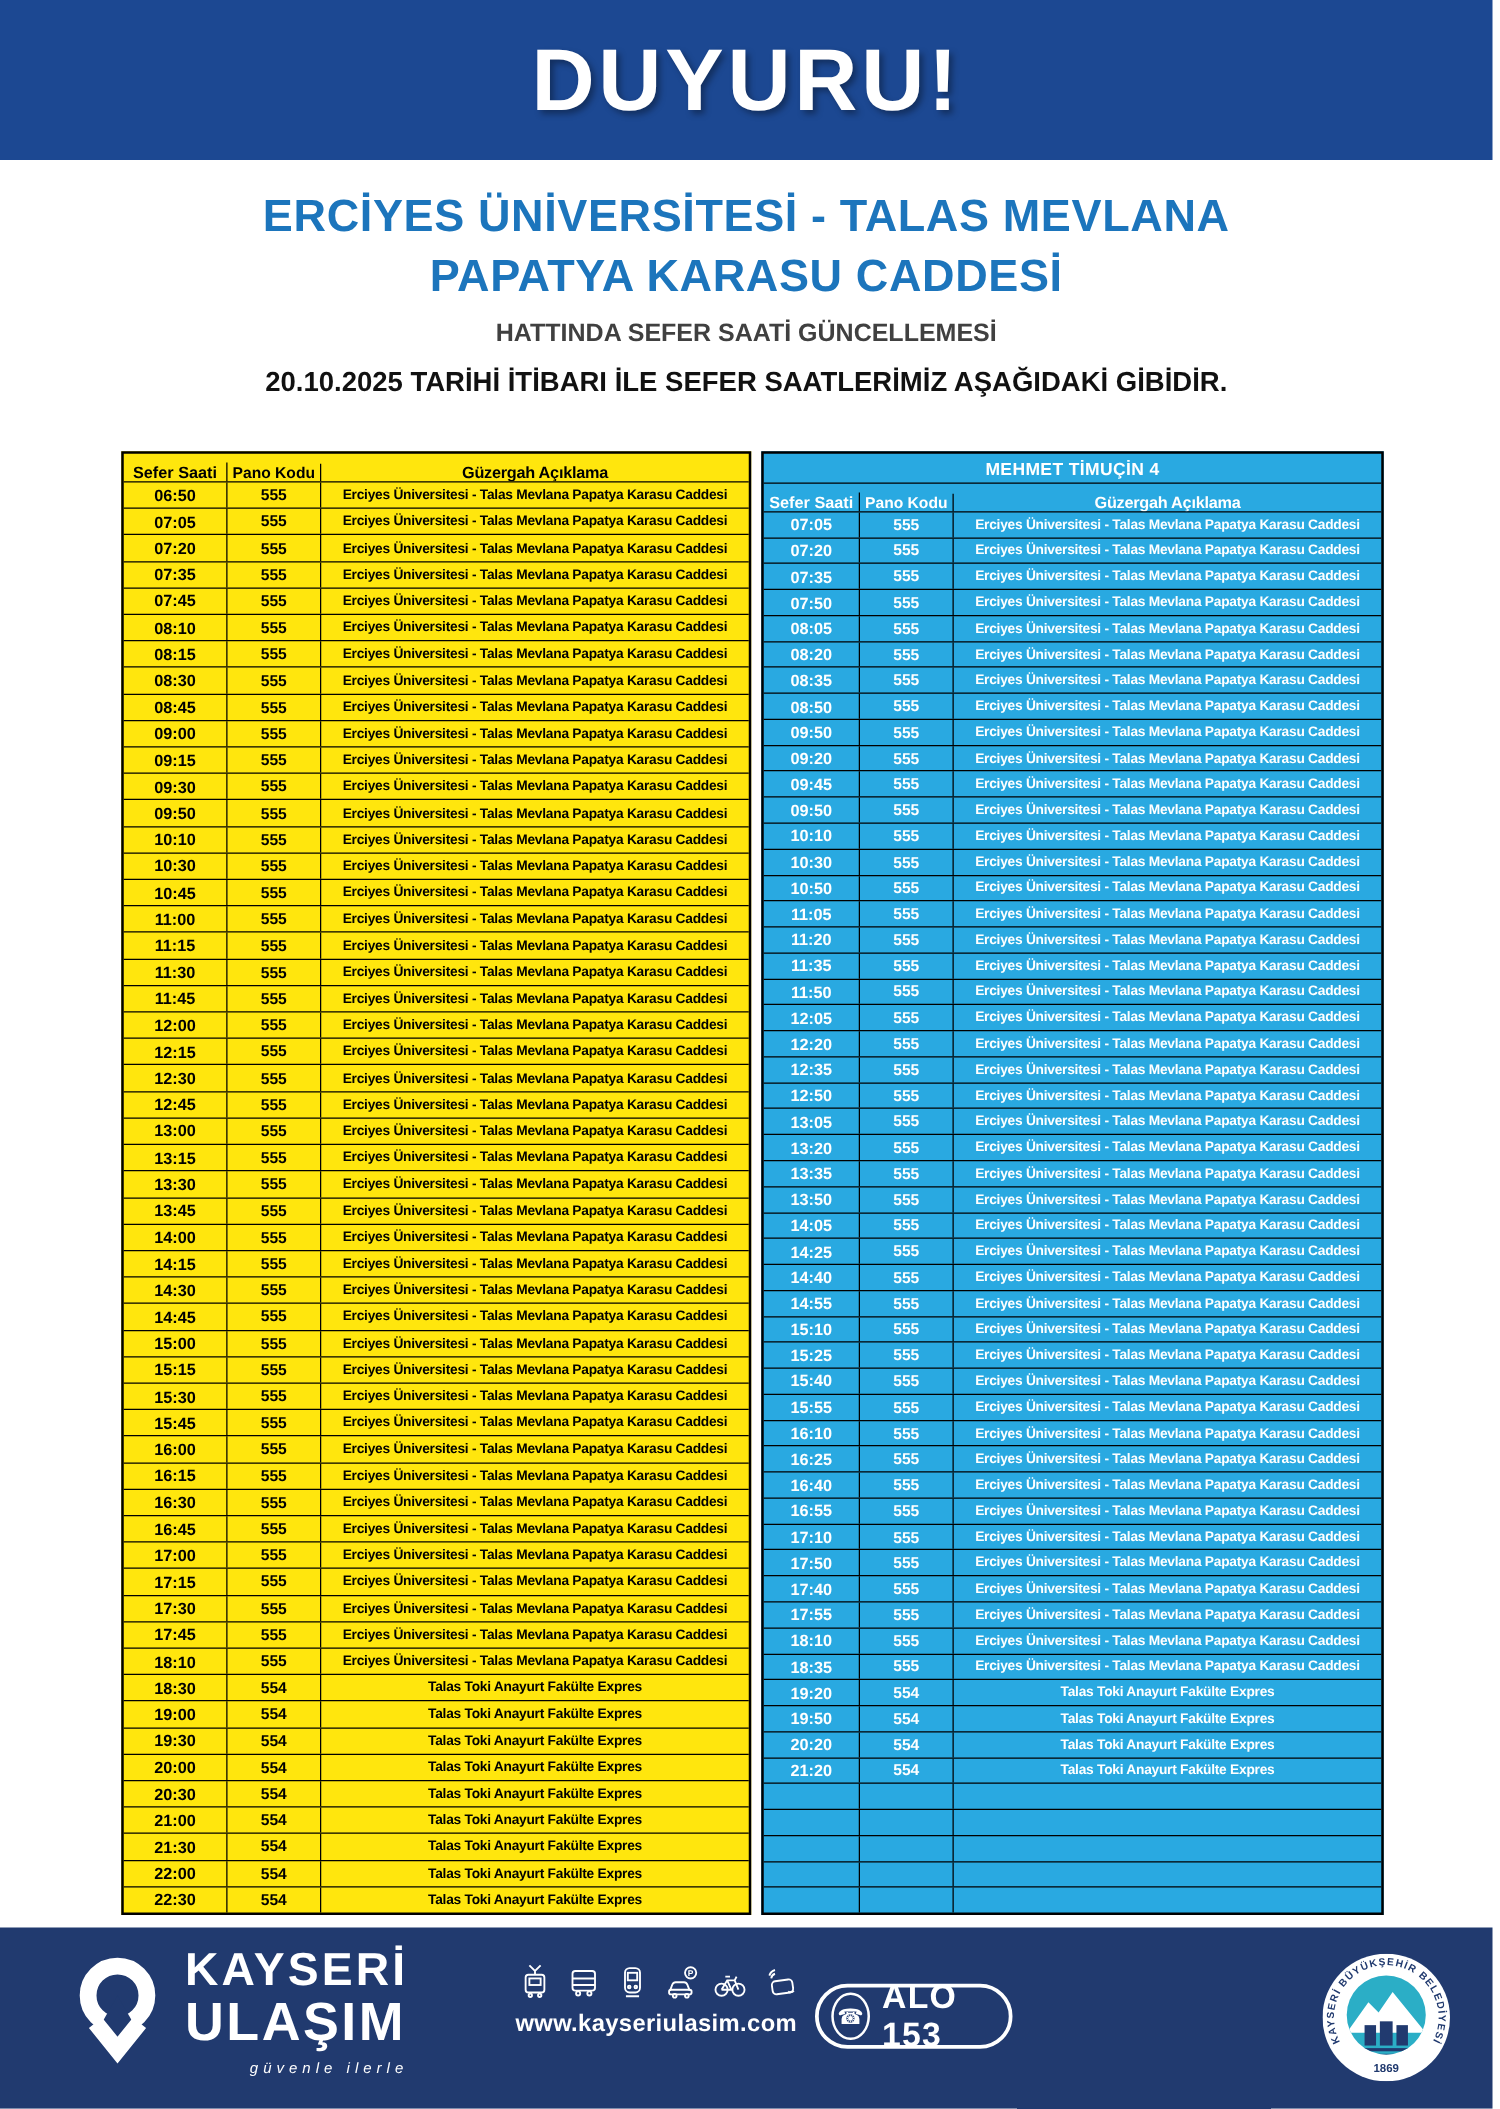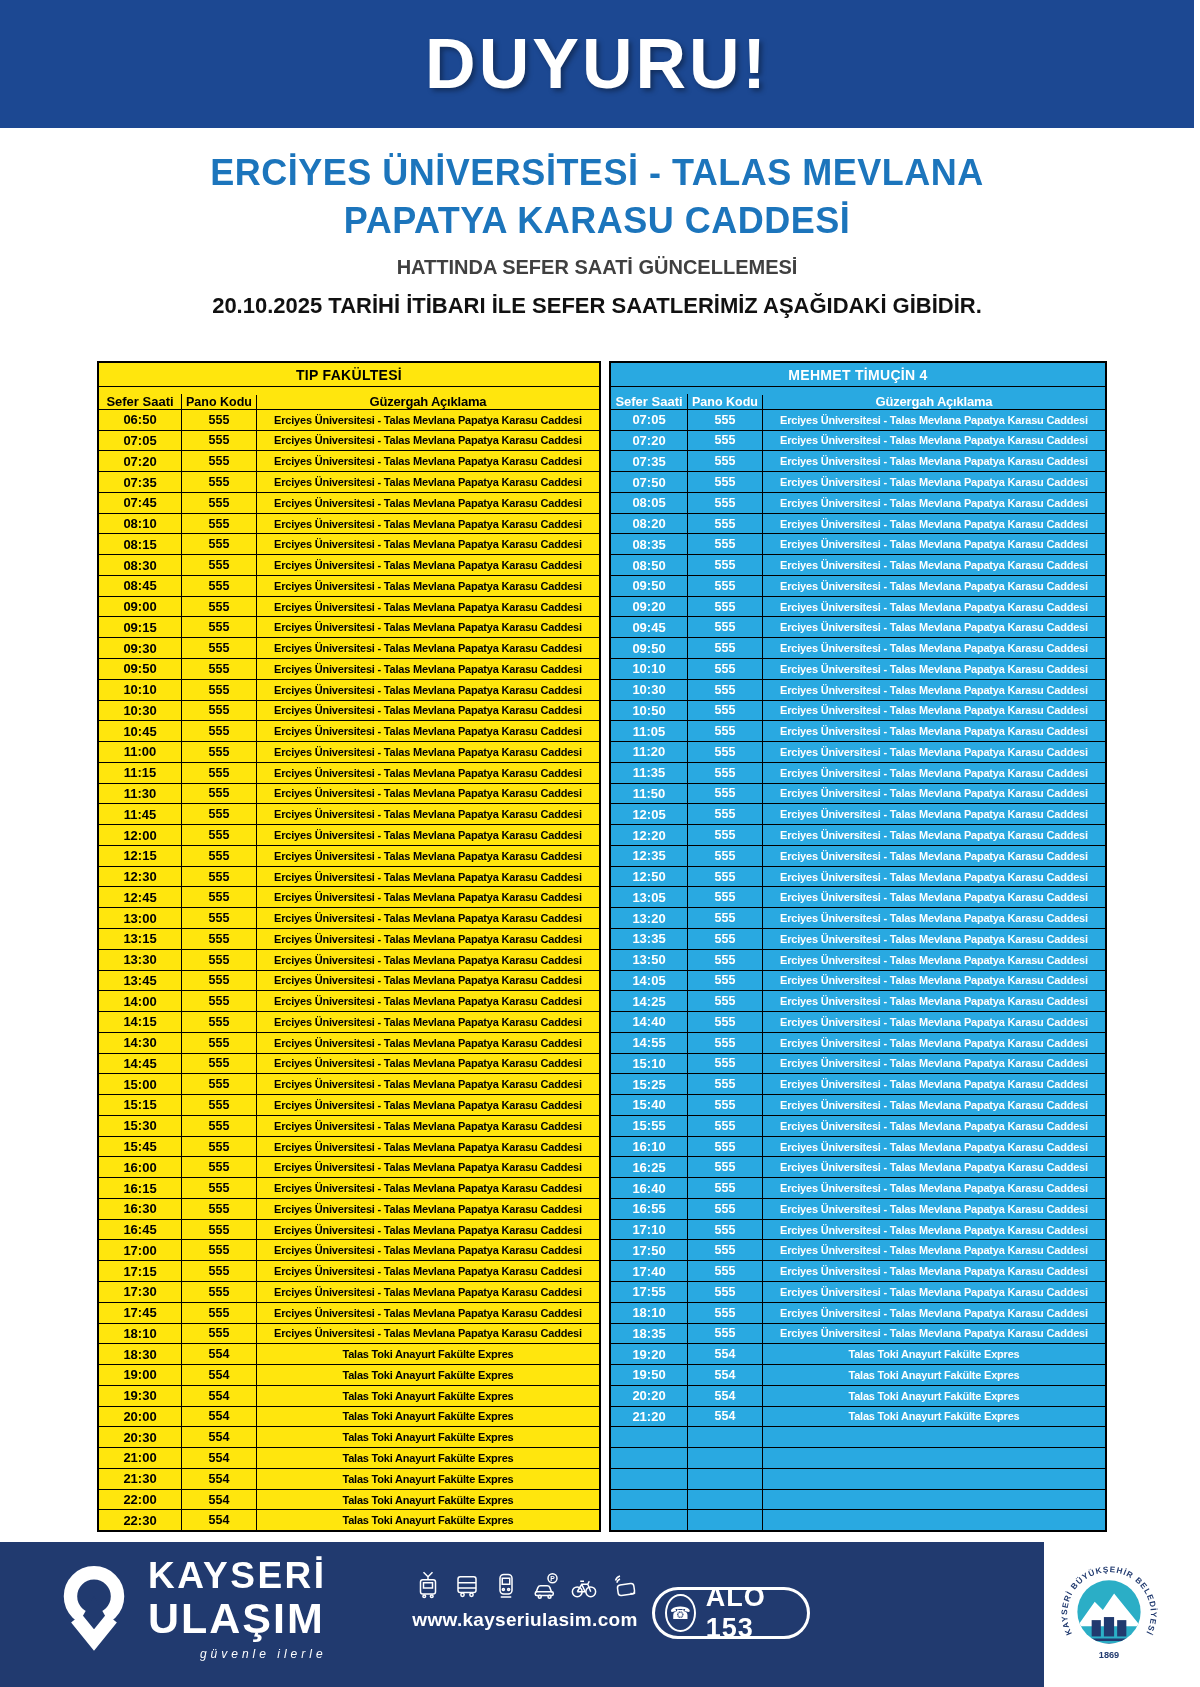--- a/index.html
+++ b/index.html
@@ -44,21 +44,21 @@
   .cell {
     display:flex; align-items:center; justify-content:center;
     font-weight:bold; box-sizing:border-box; overflow:hidden; white-space:nowrap;
   }
   .cell-time { width:83px; border-right:1px solid #000; font-size:13px; }
   .cell-code { width:75px; border-right:1px solid #000; font-size:12.5px; }
   .cell-route { flex:1; font-size:11px; letter-spacing:-0.2px; padding:0 2px; }
   .half-right .cell-time { width:77px; }
 
   .footer {
-    position:absolute; left:0; top:1542px; width:1044px; height:145px;
+    position:absolute; left:0; top:1542px; width:1194px; height:145px;
     background:var(--footer-navy); color:#fff;
   }
   .logo-pin { position:absolute; left:52px; top:16px; }
   .brand { position:absolute; left:148px; top:14px; }
   .brand-l1 { font-size:37px; font-weight:bold; letter-spacing:2.5px; line-height:40px; }
   .brand-l2 { font-size:43px; font-weight:bold; letter-spacing:2px; line-height:44px; }
   .slogan { font-size:12px; font-style:italic; letter-spacing:4px; text-align:right; margin-top:7px; }
   .center-block { position:absolute; left:405px; top:28px; width:240px; text-align:center; }
   .ticons { display:flex; justify-content:center; gap:9px; }
   .ticons svg { display:block; }
@@ -82,21 +82,20 @@
 </div>
 
 <div class="h-line h1a">ERCİYES ÜNİVERSİTESİ - TALAS MEVLANA</div>
 <div class="h-line h1b">PAPATYA KARASU CADDESİ</div>
 <div class="h-line h2">HATTINDA SEFER SAATİ GÜNCELLEMESİ</div>
 <div class="h-line h3">20.10.2025 TARİHİ İTİBARI İLE SEFER SAATLERİMİZ AŞAĞIDAKİ GİBİDİR.</div>
 
 <div class="schedule">
 
   <div class="half half-left">
-    <div class="section-head">TIP FAKÜLTESİ</div>
     <div class="col-head">
       <div class="cell cell-time">Sefer Saati</div>
       <div class="cell cell-code">Pano Kodu</div>
       <div class="cell cell-route" style="font-size:13px">Güzergah Açıklama</div>
     </div>
     <div class="rows">
         <div class="trow">
           <div class="cell cell-time">06:50</div>
           <div class="cell cell-code">555</div>
           <div class="cell cell-route">Erciyes Üniversitesi - Talas Mevlana Papatya Karasu Caddesi</div>

